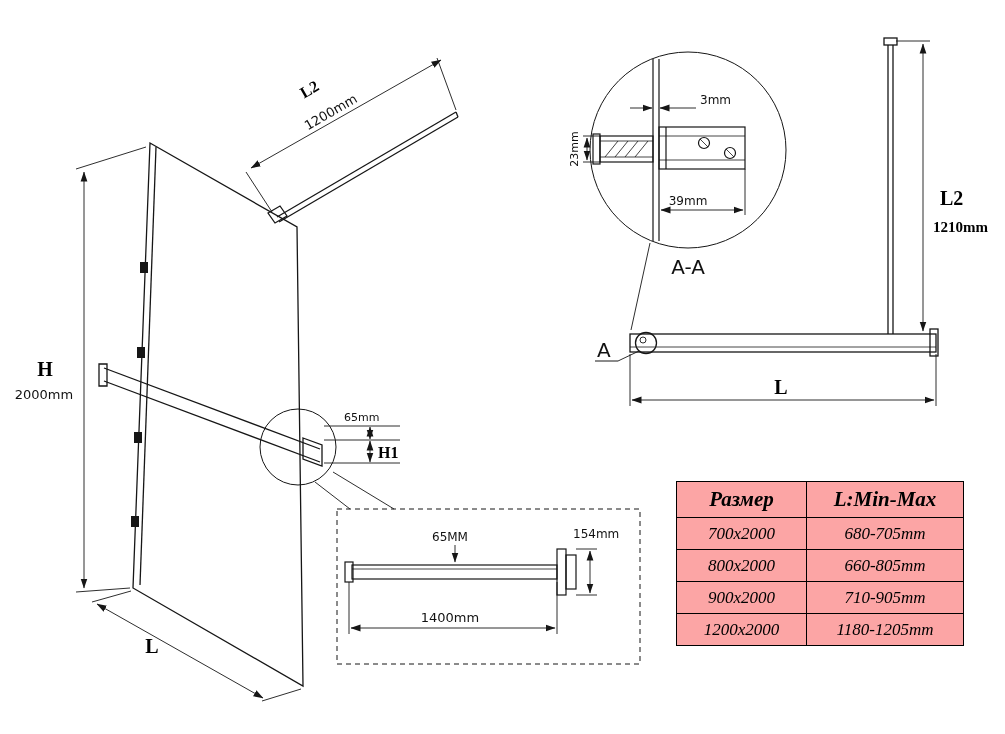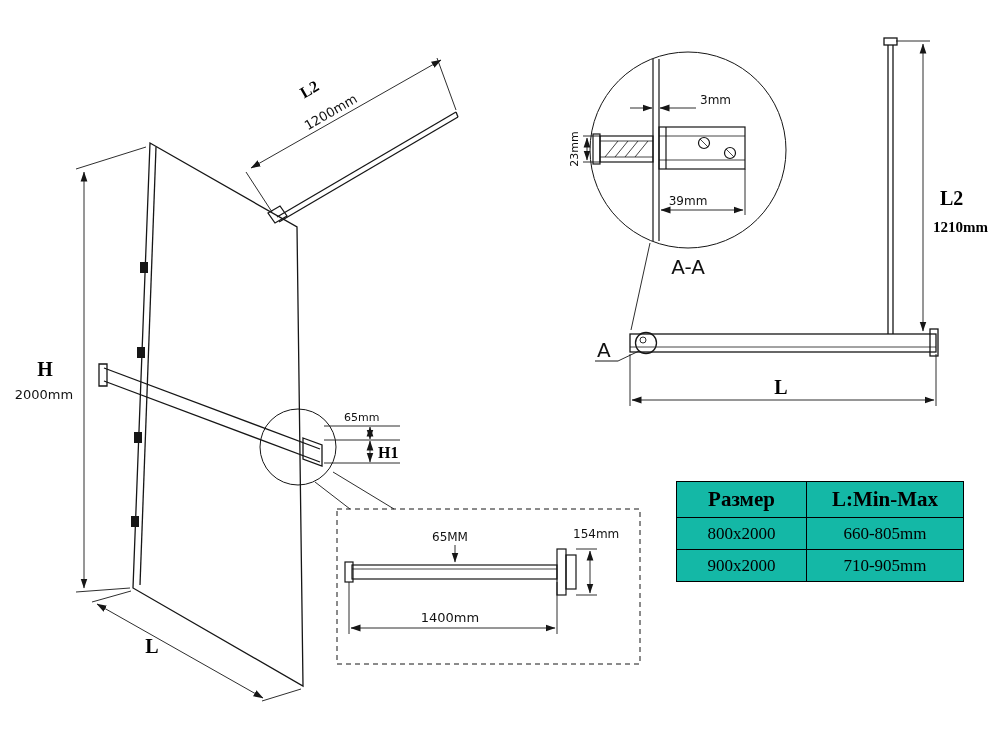--- a/index.html
+++ b/index.html
@@ -11,21 +11,21 @@
   
   .t-sans   { font-family:"DejaVu Sans",sans-serif; font-size:13px; fill:#111; }
   .t-sans-m { font-family:"DejaVu Sans",sans-serif; font-size:12px; fill:#111; }
   .t-sans-s { font-family:"DejaVu Sans",sans-serif; font-size:11px; fill:#111; }
   .t-serif-b   { font-family:"Liberation Serif",serif; font-weight:bold; font-size:20px; fill:#000; }
   .t-serif-b-m { font-family:"Liberation Serif",serif; font-weight:bold; font-size:16px; fill:#000; }
   .t-serif-b-s { font-family:"Liberation Serif",serif; font-weight:bold; font-size:15px; fill:#000; }
   .t-aa { font-family:"DejaVu Sans",sans-serif; font-size:20px; fill:#111; }
 
   
-  .size-table { position:absolute; left:676px; top:481px; border-collapse:collapse; background:#14b8a6; }
+  .size-table { position:absolute; left:676px; top:481px; border-collapse:collapse; background:#fca5a5;font-style:italic; }
   .size-table th, .size-table td { border:1.4px solid #000; text-align:center; vertical-align:middle;
       font-family:"Liberation Serif",serif; color:#000; padding:0 4px; }
   .size-table th { height:36px; font-size:21px; font-weight:bold; }
   .size-table th.c1, .size-table td.c1 { width:130px; }
   .size-table th.c2, .size-table td.c2 { width:157px; }
   .size-table td { height:32px; font-size:17px; }
 </style>
 </head>
 <body>
 
@@ -214,23 +214,31 @@
 
 <table class="size-table">
   <thead>
     <tr>
       <th class="c1">Размер</th>
       <th class="c2">L:Min-Max</th>
     </tr>
   </thead>
   <tbody>
     <tr>
+      <td class="c1">700x2000</td>
+      <td class="c2">680-705mm</td>
+    </tr>
+    <tr>
       <td class="c1">800x2000</td>
       <td class="c2">660-805mm</td>
     </tr>
     <tr>
       <td class="c1">900x2000</td>
       <td class="c2">710-905mm</td>
     </tr>
+    <tr>
+      <td class="c1">1200x2000</td>
+      <td class="c2">1180-1205mm</td>
+    </tr>
   </tbody>
 </table>
 
 </div>
 
 </body></html>

